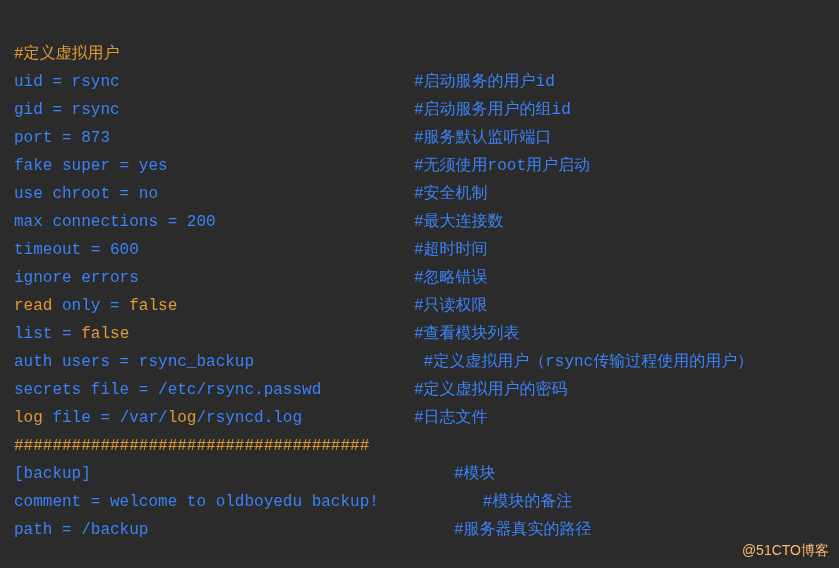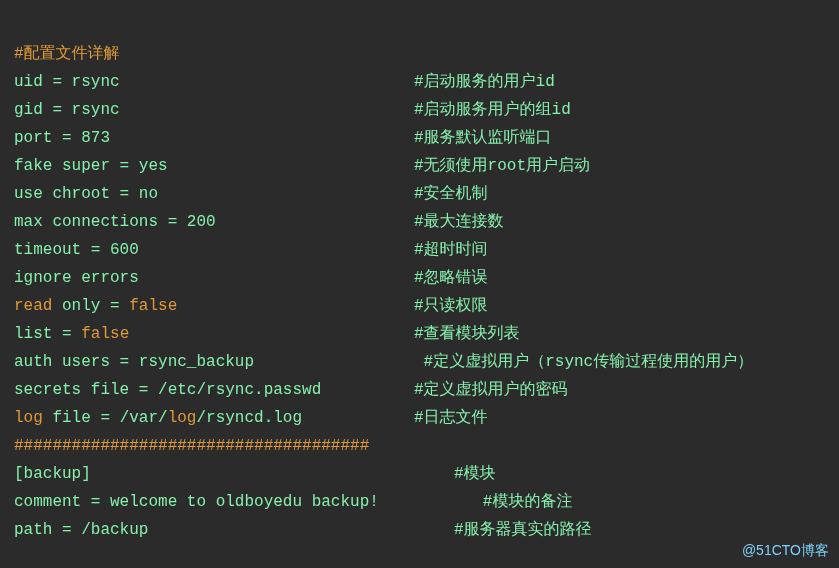--- a/index.html
+++ b/index.html
@@ -13,34 +13,34 @@
     color:#d0d0d0;
     position:relative;
     overflow:hidden;
   }
   .code{
     padding:12px 14px 0 14px;
     white-space:pre;
   }
   .k   {color:#e09a36;}   
   .v   {color:#e09a36;text-align:center;}   
-  .p   {color:#86efac;font-family:Liberation Mono, monospace;}   
+  .p   {color:#3b82f6;font-family:Liberation Mono, monospace;}   
   .row{display:flex}
   .col1{width:400px}
   .col2{flex:1}
   .watermark{
     position:absolute;
     right:10px;
     bottom:4px;
-    color:#7dd3fc;
+    color:#fdba74;
     font-family:"Microsoft YaHei","PingFang SC",sans-serif;
     font-size:14px;
   }
 </style>
 </head>
 <body>
 
 <div class="code">
-<span class="k">#配置文件详解</span>
+<span class="k">#定义虚拟用户</span>
 <div><div class="row"><span class="col1"><span class="p">uid = rsync</span></span><span class="col2 p">#启动服务的用户id</span></div><div class="row"><span class="col1"><span class="p">gid = rsync</span></span><span class="col2 p">#启动服务用户的组id</span></div><div class="row"><span class="col1"><span class="p">port = 873</span></span><span class="col2 p">#服务默认监听端口</span></div><div class="row"><span class="col1"><span class="p">fake super = yes</span></span><span class="col2 p">#无须使用root用户启动</span></div><div class="row"><span class="col1"><span class="p">use chroot = no</span></span><span class="col2 p">#安全机制</span></div><div class="row"><span class="col1"><span class="p">max connections = 200</span></span><span class="col2 p">#最大连接数</span></div><div class="row"><span class="col1"><span class="p">timeout = 600</span></span><span class="col2 p">#超时时间</span></div><div class="row"><span class="col1"><span class="p">ignore errors</span></span><span class="col2 p">#忽略错误</span></div><div class="row"><span class="col1"><span class="k">read</span><span class="p"> only = </span><span class="v">false</span></span><span class="col2 p">#只读权限</span></div><div class="row"><span class="col1"><span class="p">list</span><span class="p"> = </span><span class="v">false</span></span><span class="col2 p">#查看模块列表</span></div><div class="row"><span class="col1"><span class="p">auth users = rsync_backup</span></span><span class="col2 p"> #定义虚拟用户（rsync传输过程使用的用户）</span></div><div class="row"><span class="col1"><span class="p">secrets file = /etc/rsync.passwd</span></span><span class="col2 p">#定义虚拟用户的密码</span></div><div class="row"><span class="col1"><span class="k">log</span><span class="p"> file = /var/</span><span class="k">log</span><span class="p">/rsyncd.log</span></span><span class="col2 p">#日志文件</span></div></div><span class="k">#####################################</span>
 <div><div class="row"><span class="col1" style="width: 440px;"><span class="p">[backup]</span></span><span class="col2 p">#模块</span></div><div class="row"><span class="col1" style="width: 440px;"><span class="p">comment = welcome to oldboyedu backup!</span></span><span class="col2 p">   #模块的备注</span></div><div class="row"><span class="col1" style="width: 440px;"><span class="p">path = /backup</span></span><span class="col2 p">#服务器真实的路径</span></div></div></div>
 
 <div class="watermark">@51CTO博客</div>
 
 </body></html>

